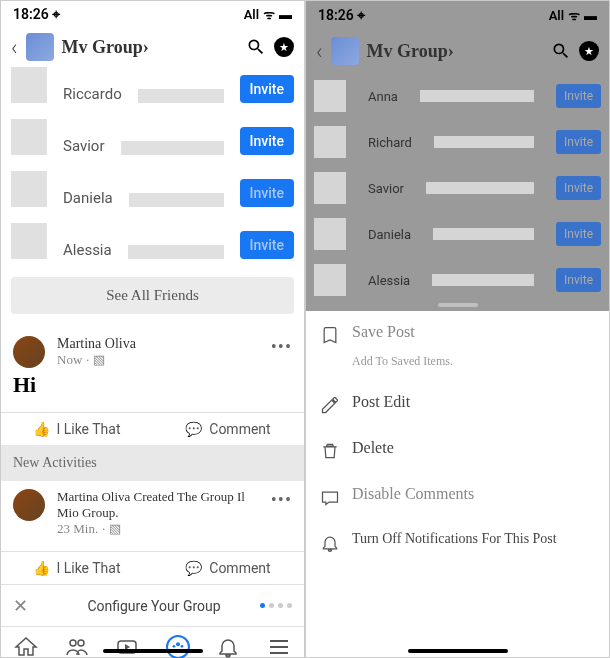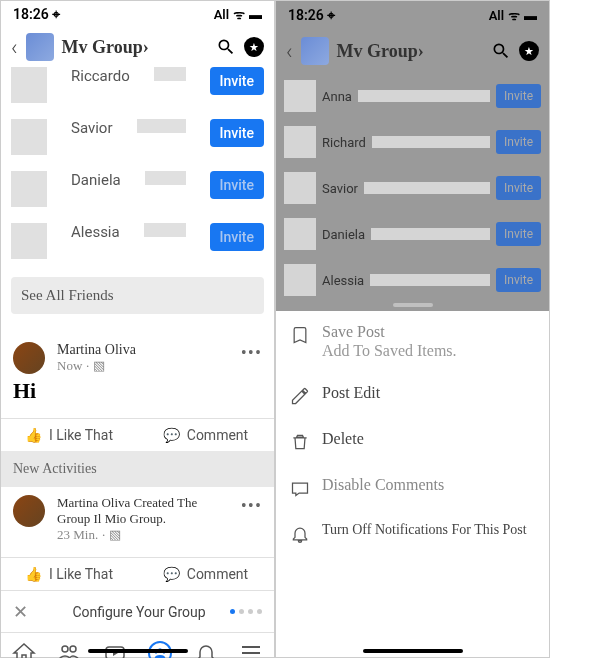--- a/index.html
+++ b/index.html
@@ -1,34 +1,34 @@
 <!DOCTYPE html>
 <html><head>
 <meta charset="utf-8">
 <style>
 *{margin:0;padding:0;box-sizing:border-box;font-family:-apple-system,BlinkMacSystemFont,"Segoe UI",Roboto,Helvetica,Arial,sans-serif}
 body{display:flex;width:610px;height:658px;overflow:hidden;background:#fff}
-.panel{width:275px;height:658px;display:flex;flex-direction:column;position:relative;border:1px solid #ccc}
+.panel{width:305px;height:658px;display:flex;flex-direction:column;position:relative;border:1px solid #ccc}
 .panel.right{background:#fff}
 .status-bar{display:flex;justify-content:space-between;align-items:center;padding:4px 12px;font-size:14px;font-weight:600;height:28px}
 .status-right{display:flex;gap:4px;align-items:center;font-size:13px}
 .header{display:flex;align-items:center;padding:6px 10px;gap:8px;height:44px}
 .back-chevron{font-size:22px;color:#444;font-weight:300}
 .group-icon{width:28px;height:28px;border-radius:4px;background:linear-gradient(135deg,#6b8dd6,#8da9e0);display:flex;align-items:center;justify-content:center}
 .group-title{flex:1;font-size:18px;font-weight:700;color:#333;font-family:Georgia,serif}
 .header-icon{width:20px;height:20px;color:#000}
 .shield-icon{width:20px;height:20px;background:#000;border-radius:50% 50% 50% 50% / 45% 45% 55% 55%;display:flex;align-items:center;justify-content:center;color:#fff;font-size:11px}
 .friend-list{padding:0 10px}
-.friend-row{display:flex;align-items:flex-start;gap:24px;padding:8px 0}
+.friend-row{display:flex;align-items:flex-end;gap:16px;padding:8px 0}
 .friend-avatar{width:36px;height:36px;background:#e0e0e0;flex-shrink:0}
 .friend-name{color:#555;font-size:15px;white-space:nowrap}
 .friend-bar{flex:1;height:14px;background:#e0e0e0}
 .invite-btn{background:#1877f2;color:#fff;border:none;padding:6px 10px;font-size:14px;border-radius:4px;font-weight:500}
 .invite-btn.muted{color:#a8c5f0}
-.see-all{margin:10px 10px 10px;background:#ebebeb;border-radius:4px;text-align:left;padding:10px;font-size:15px;color:#555;font-family:Georgia,serif}
+.see-all{margin:10px 10px 4px;background:#ebebeb;border-radius:4px;text-align:center;padding:10px;font-size:15px;color:#555;font-family:Georgia,serif}
 .gap{height:14px;background:#f0f0f0;margin-top:10px}
 .post{padding:8px 12px}
 .post-head{display:flex;align-items:flex-start;gap:12px}
 .post-avatar{width:32px;height:32px;border-radius:50%;background:linear-gradient(135deg,#8b4513,#654321);flex-shrink:0}
 .post-meta{flex:1}
 .post-user{font-size:14px;color:#333;font-family:Georgia,serif}
 .post-time{font-size:13px;color:#888;font-family:Georgia,serif}
 .post-menu{font-size:18px;color:#666;letter-spacing:1px}
 .post-body{font-size:22px;font-weight:600;margin-top:4px;font-family:Georgia,serif}
 .post-actions{display:flex;border-top:1px solid #e0e0e0;margin-top:6px}
@@ -42,33 +42,33 @@
 .dot.active{background:#1877f2}
 .tab-bar{display:flex;justify-content:space-around;align-items:center;padding:8px 0;border-top:1px solid #e0e0e0;height:44px}
 .tab-icon{width:24px;height:24px;color:#555}
 .tab-icon.active{color:#1877f2;border:2px solid #1877f2;border-radius:50%;padding:2px}
 .home-indicator{position:absolute;bottom:4px;left:50%;transform:translateX(-50%);width:100px;height:4px;background:#000;border-radius:2px}
 
 .right .dim-overlay{background:#9a9a9a;padding-bottom:4px}
 .right .status-bar{background:#9a9a9a}
 .right .header{background:#9a9a9a}
 .right .friend-list-r{padding:0 8px}
-.right .friend-row-r{display:flex;align-items:center;gap:6px;padding:7px 0}
+.right .friend-row-r{display:flex;align-items:center;gap:22px;padding:7px 0}
 .right .friend-avatar-r{width:32px;height:32px;background:#d5d5d5;flex-shrink:0}
 .right .friend-name-r{color:#333;font-size:13px}
 .right .friend-bar-r{flex:1;height:12px;background:#d5d5d5}
 .right .invite-btn-r{background:#3a72c9;color:#aaa;border:none;padding:5px 8px;font-size:12px;border-radius:3px}
 .sheet-handle{width:40px;height:4px;background:#c0c0c0;border-radius:2px;margin:0 auto}
 .sheet{background:#fff;flex:1;padding:0}
 .sheet-item{display:flex;align-items:flex-start;gap:12px;padding:12px 14px}
 .sheet-icon{width:20px;height:20px;color:#555;flex-shrink:0;margin-top:2px}
 .sheet-text{flex:1}
 .sheet-title{font-size:16px;color:#444;font-family:Georgia,serif}
 .sheet-title.save{color:#888}
-.sheet-sub{font-size:16px;color:#999;font-family:Georgia,serif;margin-top:1px}
+.sheet-sub{font-size:12px;color:#999;font-family:Georgia,serif;margin-top:13px}
 .sheet-title.gray{color:#888}
 svg{fill:currentColor}
 </style>
 </head>
 <body>
 
 <div class="panel left">
   <div class="status-bar">
     <span><span>18:26</span> <span>⌖</span></span>
     <span class="status-right">

